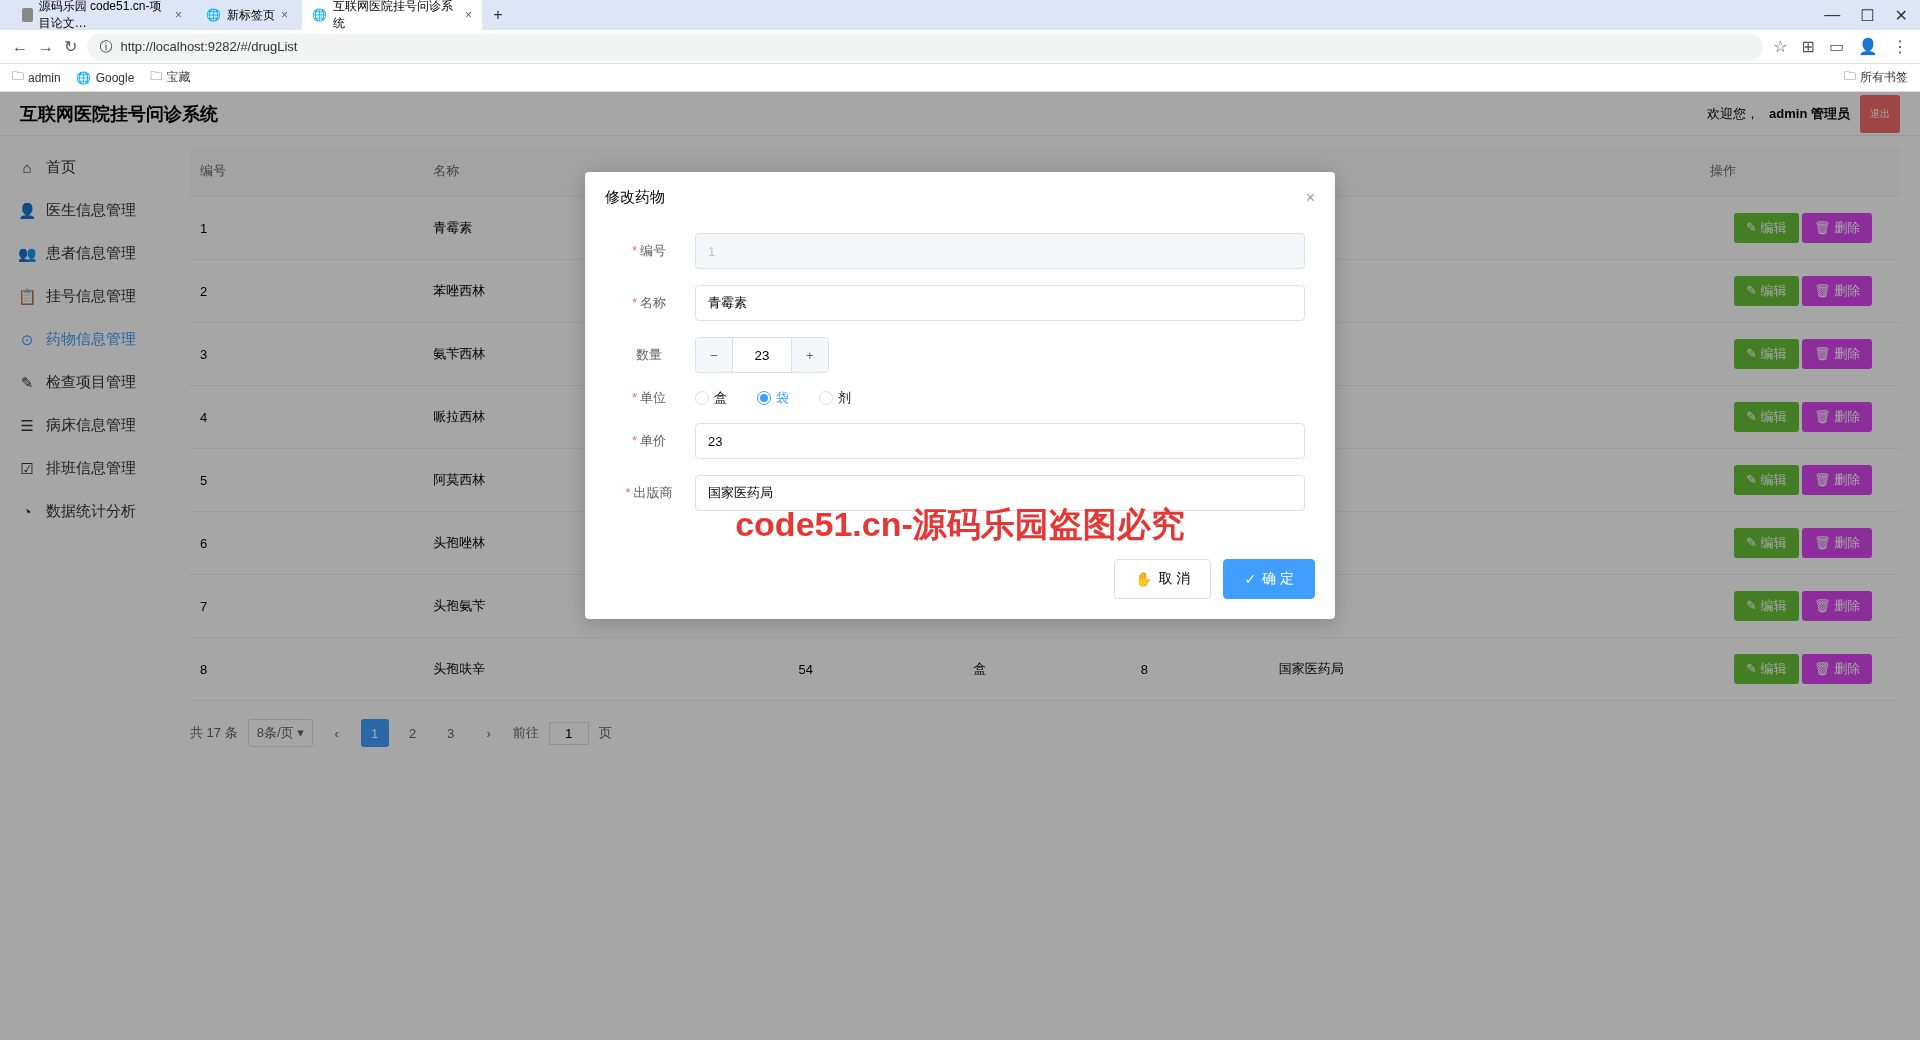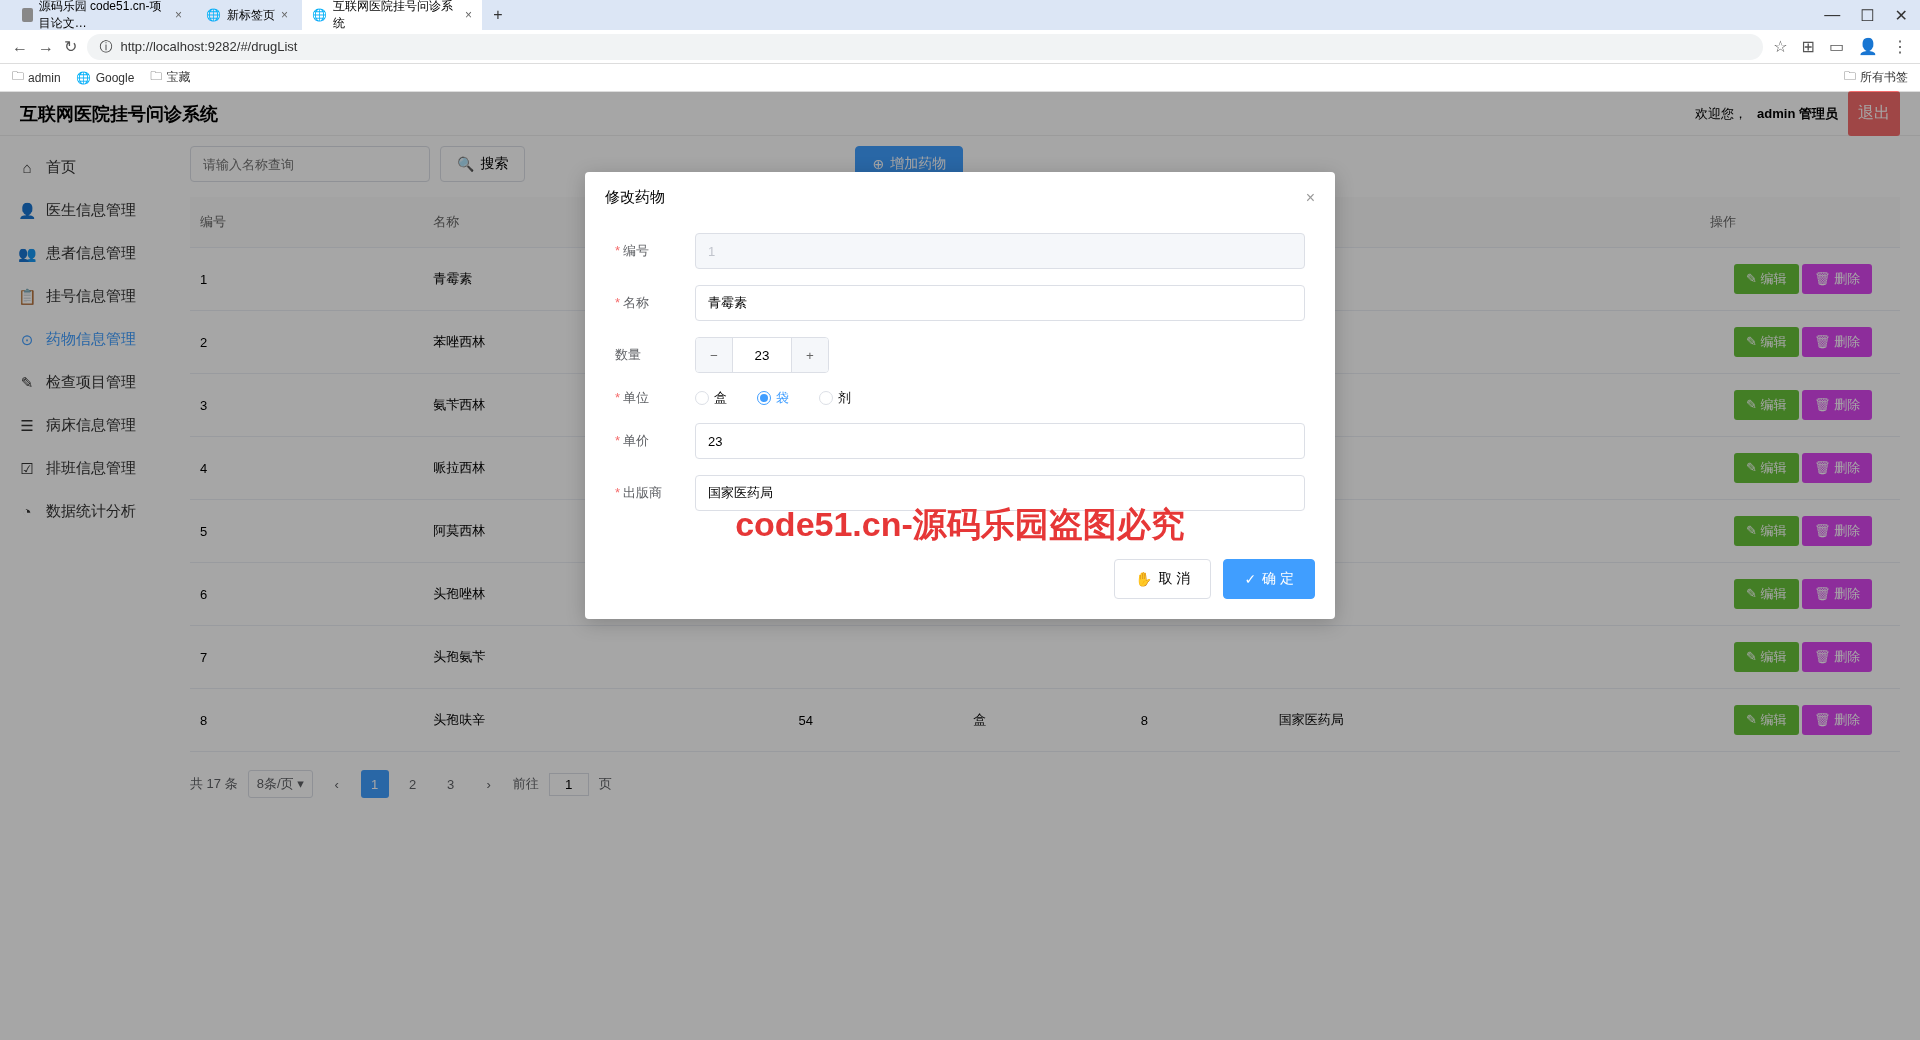--- a/index.html
+++ b/index.html
@@ -15,21 +15,21 @@
 .nav-icon{color:#555;cursor:pointer;font-size:16px;}
 .url-box{flex:1;background:#f1f3f4;border-radius:15px;padding:4px 12px;display:flex;align-items:center;gap:8px;font-size:13px;color:#333;}
 .addr-right{display:flex;gap:14px;color:#555;}
 .bookmark-bar{background:#fff;height:28px;display:flex;align-items:center;padding:0 12px;gap:16px;font-size:12px;border-bottom:1px solid #ddd;}
 .bm-item{display:flex;align-items:center;gap:4px;color:#333;cursor:pointer;}
 .bm-right{margin-left:auto;}
 .app{position:relative;height:calc(100vh - 92px);background:#fff;}
 .header{height:44px;display:flex;align-items:center;padding:0 20px;border-bottom:1px solid #eee;}
 .header-title{font-size:18px;font-weight:bold;}
 .header-right{margin-left:auto;font-size:13px;display:flex;align-items:center;gap:10px;}
-.logout-btn{background:#f56c6c;color:#fff;padding:12px 10px;border-radius:3px;font-size:16px;cursor:pointer;}
+.logout-btn{background:#f56c6c;color:#fff;padding:12px 10px;border-radius:3px;font-size:10px;cursor:pointer;}
 .body{display:flex;height:calc(100% - 44px);}
 .sidebar{width:170px;padding:10px 0;}
 .side-item{display:flex;align-items:center;gap:10px;padding:12px 18px;font-size:15px;color:#333;cursor:pointer;}
 .side-item.active{color:#409eff;}
 .side-icon{width:18px;display:inline-block;text-align:center;}
 .main{flex:1;padding:10px 20px;overflow:auto;}
 .toolbar{display:flex;align-items:center;gap:10px;margin-bottom:15px;}
 .search-input{width:240px;height:36px;border:1px solid #dcdfe6;border-radius:4px;padding:0 12px;font-size:13px;}
 .btn{height:36px;padding:0 16px;border-radius:4px;display:inline-flex;align-items:center;gap:6px;font-size:14px;cursor:pointer;border:1px solid #dcdfe6;background:#fff;}
 .btn-primary{background:#409eff;color:#fff;border-color:#409eff;}
@@ -44,21 +44,21 @@
 .page-btn{width:28px;height:28px;display:flex;align-items:center;justify-content:center;border-radius:3px;cursor:pointer;}
 .page-btn.active{background:#409eff;color:#fff;}
 .page-input{width:40px;border:1px solid #dcdfe6;padding:3px;text-align:center;}
 .overlay{position:absolute;inset:0;background:rgba(0,0,0,0.35);display:flex;align-items:flex-start;justify-content:center;padding-top:80px;}
 .modal{background:#fff;width:750px;border-radius:4px;box-shadow:0 4px 20px rgba(0,0,0,0.2);}
 .modal-head{padding:16px 20px;display:flex;align-items:center;}
 .modal-title{font-size:15px;}
 .modal-close{margin-left:auto;color:#999;cursor:pointer;font-size:16px;}
 .modal-body{padding:10px 30px 20px;}
 .form-row{display:flex;align-items:center;margin-bottom:16px;}
-.form-label{width:80px;text-align:left;padding-right:12px;font-size:13px;color:#606266;}
+.form-label{width:80px;text-align:center;padding-right:12px;font-size:13px;color:#606266;}
 .form-label .req{color:#f56c6c;margin-right:3px;}
 .form-input{flex:1;height:36px;border:1px solid #dcdfe6;border-radius:4px;padding:0 12px;font-size:13px;}
 .form-input[disabled]{background:#f5f7fa;color:#c0c4cc;}
 .stepper{display:flex;border:1px solid #dcdfe6;border-radius:4px;overflow:hidden;}
 .stepper button{width:36px;height:34px;background:#f5f7fa;border:none;cursor:pointer;color:#666;}
 .stepper input{width:60px;border:none;text-align:center;border-left:1px solid #dcdfe6;border-right:1px solid #dcdfe6;}
 .radio-group{display:flex;gap:30px;font-size:13px;}
 .radio-item{display:flex;align-items:center;gap:5px;cursor:pointer;}
 .radio-item.checked{color:#409eff;}
 .radio-circle{width:14px;height:14px;border:1px solid #dcdfe6;border-radius:50%;display:inline-block;position:relative;}
@@ -164,31 +164,20 @@
           <span class="side-icon">☑</span>
           <span>排班信息管理</span>
         </div>
       <div class="side-item">
           <span class="side-icon">◔</span>
           <span>数据统计分析</span>
         </div>
     </div>
 
     <div class="main">
-      <div class="toolbar">
-        <input class="search-input" placeholder="请输入名称查询" style="">
-        <button class="btn">
-            <span>🔍</span>
-            <span>搜索</span>
-          </button>
-        <button class="btn btn-primary" style="margin-left:320px">
-            <span>⊕</span>
-            <span>增加药物</span>
-          </button>
-      </div>
 
       <table class="table">
         <thead>
             <tr>
           <th>编号</th>
           <th>名称</th>
           <th></th>
               <th></th>
               <th></th>
               <th></th>

